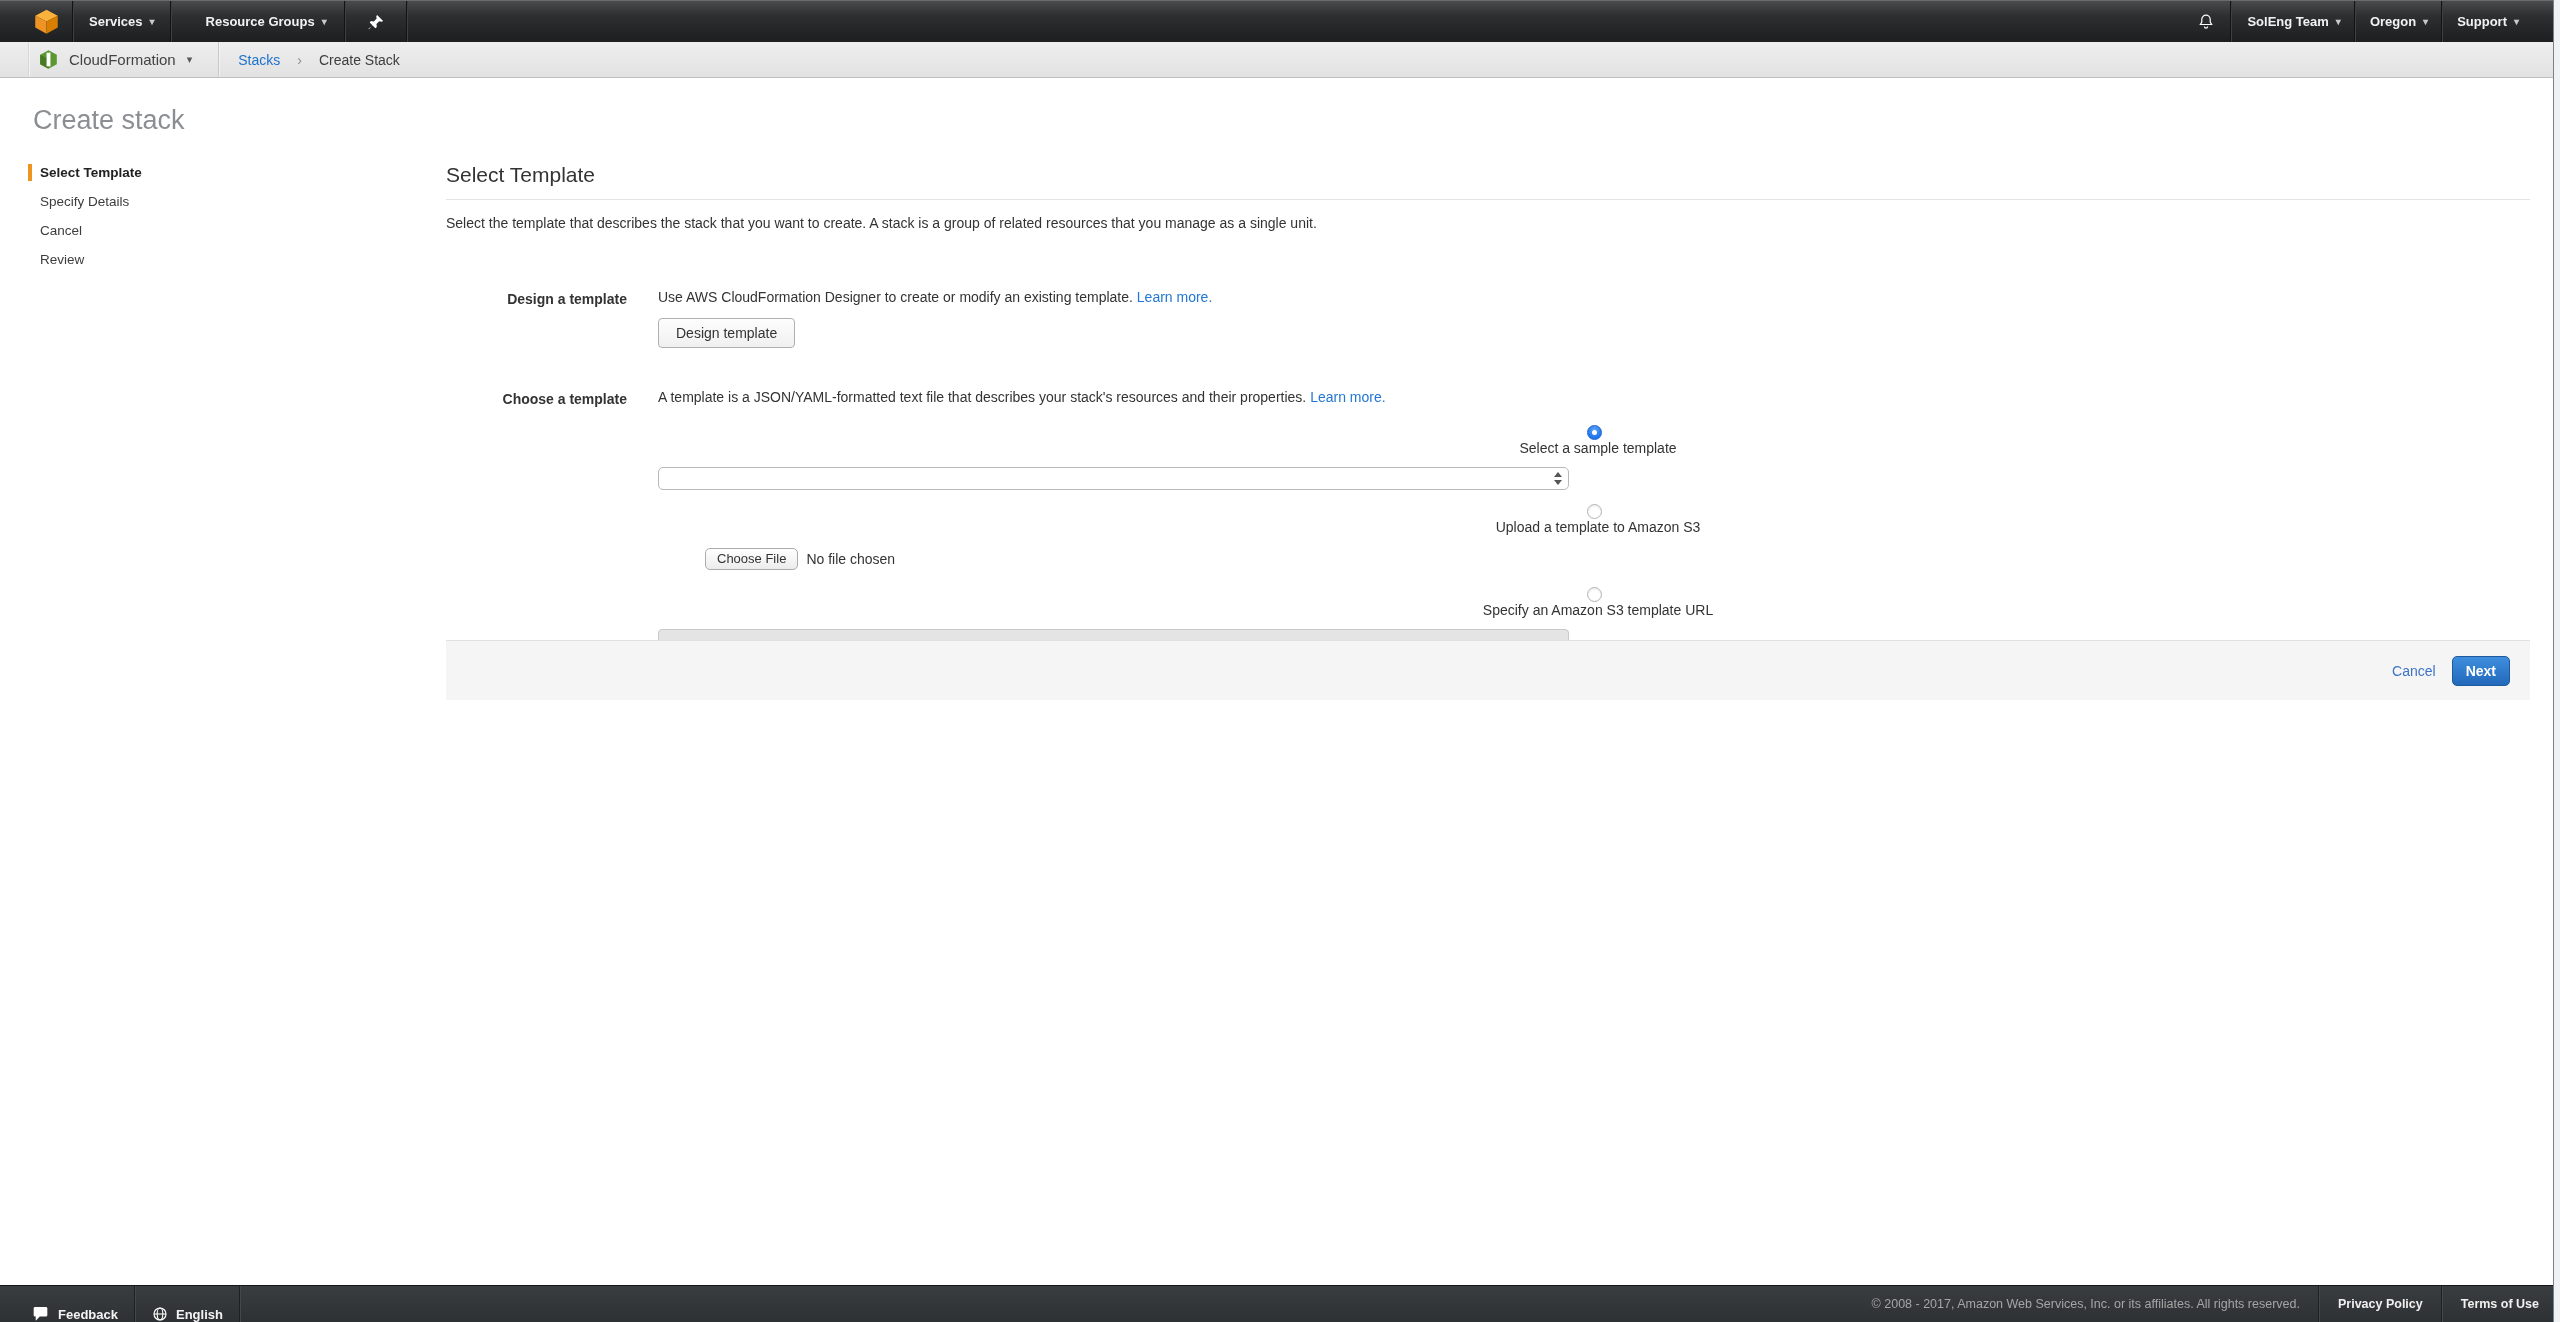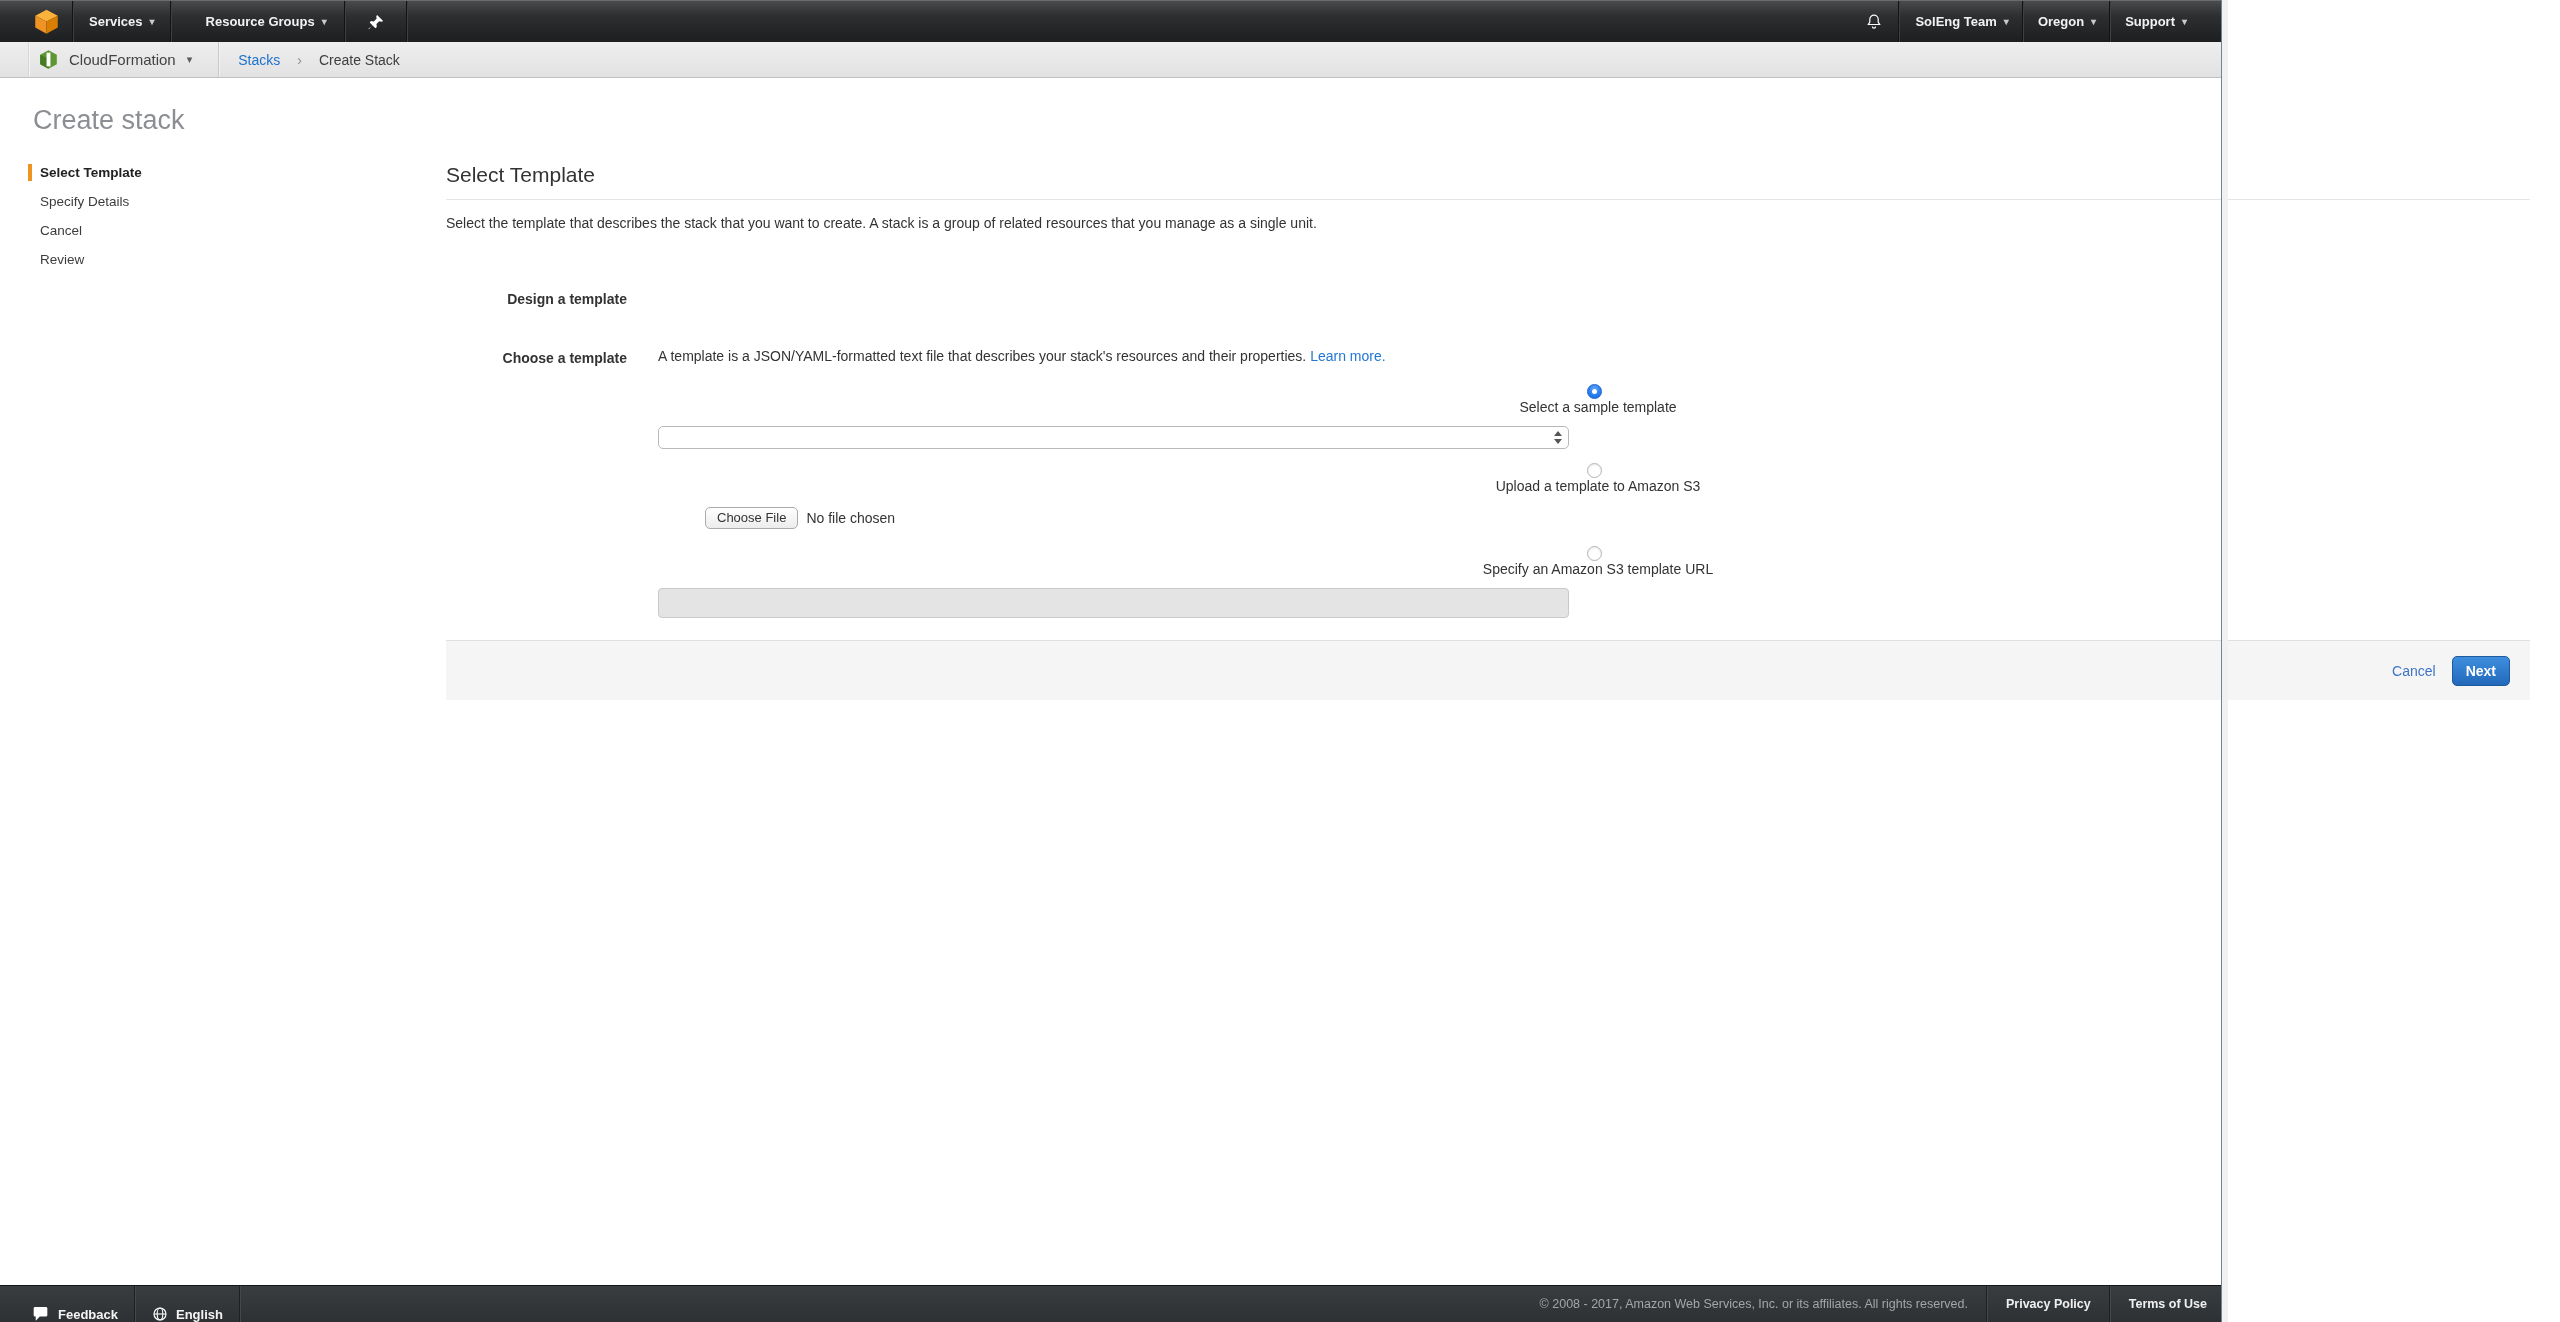--- a/index.html
+++ b/index.html
@@ -1,18 +1,18 @@
 <!DOCTYPE html>
 <html><head>
 <meta charset="utf-8">
 <style>
   * { box-sizing: border-box; margin: 0; padding: 0; }
   html,body { width:2560px; height:1322px; }
   body { font-family: "Liberation Sans", sans-serif; background:#fff; overflow:hidden; }
-  #screen { position:relative; width:2228px; height:1322px; background:#fff; }
+  #screen { position:relative; width:2560px; height:1322px; background:#fff; }
 
   
   .scroll-gutter { position:absolute; top:0; right:0; width:7px; height:1322px;
     background:#f0f1f2; border-left:1px solid #76828e; z-index:50; }
 
   
   .topnav { position:absolute; top:0; left:0; right:7px; height:42px;
     background:linear-gradient(180deg,#4a4b4d 0%,#2e2f31 35%,#1d1e20 100%);
     border-top:1px solid #6a6b6d; display:flex; align-items:center; color:#eee; }
   .tn-left { display:flex; align-items:center; height:100%; }
@@ -197,20 +197,26 @@
   </ul>
 
   <div class="main">
     <h2>Select Template</h2>
     <div class="desc">Select the template that describes the stack that you want to create. A stack is a group of related resources that you manage as a single unit.</div>
 
     <div class="form-area">
 
       <div class="form-row">
         <div class="row-label">Design a template</div>
+        <div class="row-content">
+          <span>Use AWS CloudFormation Designer to create or modify an existing template.</span>
+          <a class="learn-more">Learn more.</a>
+          <br>
+          <button class="btn-gray">Design template</button>
+        </div>
       </div>
 
       <div class="form-row">
         <div class="row-label">Choose a template</div>
         <div class="row-content">
           <span>A template is a JSON/YAML-formatted text file that describes your stack's resources and their properties.</span>
           <a class="learn-more">Learn more.</a>
 
           <div class="radio-row">
             <span class="radio sel">

